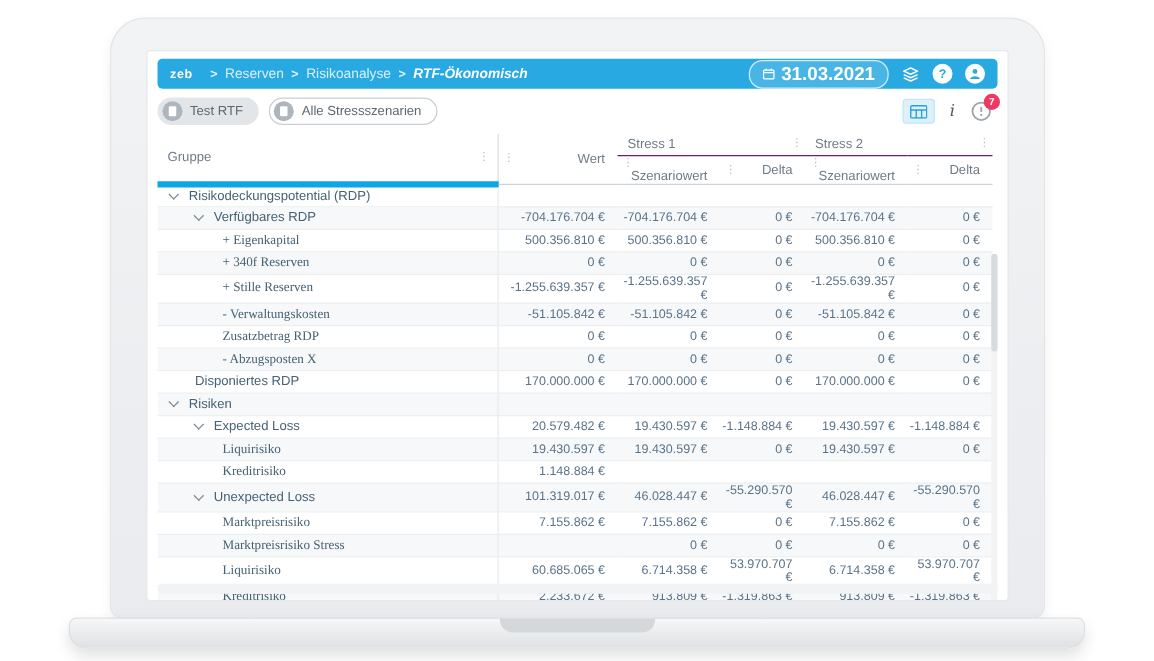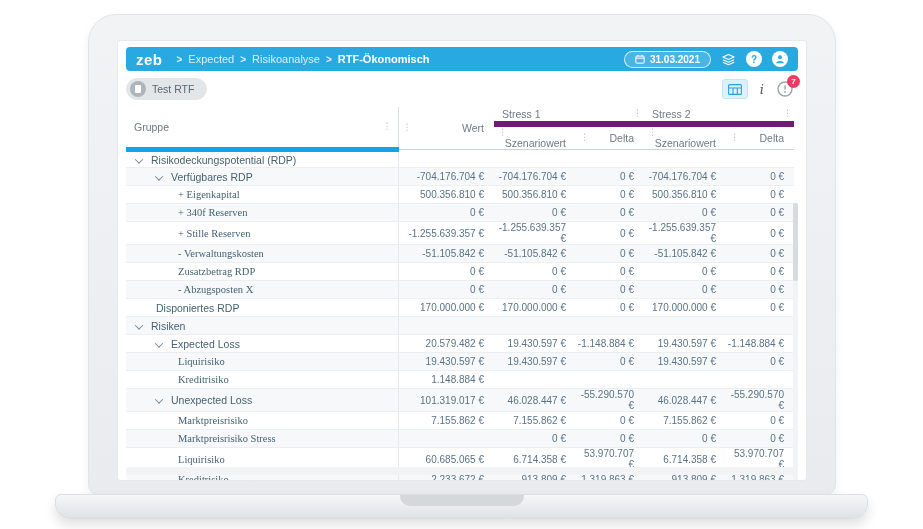--- a/index.html
+++ b/index.html
@@ -15,28 +15,28 @@
           background:linear-gradient(#f6f7f8,#dfe1e4); border:1px solid #dcdee1;
           border-radius:6px 6px 14px 14px; box-shadow:0 6px 12px rgba(0,0,0,.12); }
   .base-notch { position:absolute; left:50%; top:0; transform:translateX(-50%);
           width:124px; height:11px; background:#d5d8db; border-radius:0 0 10px 10px; }
   .screen { position:relative; width:690px; height:441px; background:#ffffff;
             border:1px solid #e6e8ea; border-radius:3px; padding:6px 8px; overflow:hidden; }
 
   
   .appbar { height:24px; background:#29a9e1; border-radius:4px; display:flex; align-items:center;
             padding:0 10px; color:#fff; margin-bottom:6px; }
-  .logo { font-size:15px; font-weight:bold; letter-spacing:.5px; margin-right:8px; }
+  .logo { font-size:10px; font-weight:bold; letter-spacing:.5px; margin-right:8px; }
   .crumb-sep { color:rgba(255,255,255,.85); font-size:10px; margin:0 6px; font-weight:bold; }
   .crumb { font-size:11px; color:rgba(255,255,255,.82); cursor:pointer; }
-  .crumb.active { font-weight:bold; color:#ffffff; }
+  .crumb.active { font-weight:bold; color:#ffffff;font-style:italic; }
   .appbar-right { margin-left:auto; display:flex; align-items:center; gap:10px; }
   .date-pill { display:flex; align-items:center; gap:5px; border:1px solid rgba(255,255,255,.75);
                background:rgba(255,255,255,.15); border-radius:11px; padding:2px 10px;
-               font-size:10px; font-weight:bold; cursor:pointer; }
+               font-size:15px; font-weight:bold; cursor:pointer; }
   .circle-ic { width:16px; height:16px; border-radius:50%; background:#ffffff; color:#29a9e1;
                display:flex; align-items:center; justify-content:center; font-size:10px;
                font-weight:bold; cursor:pointer; }
 
   
   .chips-row { display:flex; align-items:center; gap:8px; height:24px; margin-bottom:6px; }
   .chip { display:flex; align-items:center; gap:6px; height:22px; border-radius:12px;
           padding:0 12px 0 3px; font-size:10.5px; color:#5c6770; background:#e3e6e9;
           border:1px solid #e3e6e9; cursor:pointer; white-space:nowrap; }
   .chip.outlined { background:#ffffff; border:1px solid #c9cfd4; }
@@ -58,21 +58,21 @@
   .table-wrap { position:relative; }
   table { border-collapse:collapse; table-layout:fixed; width:668px; }
   col.c0{width:272px} col.c1{width:96px} col.c2{width:82px} col.c3{width:68px}
   col.c4{width:82px} col.c5{width:68px}
   thead th { font-weight:normal; font-size:10.5px; color:#6f7b86; vertical-align:middle; }
   .hrow1 th { height:17px; }
   .hrow2 th { height:19px; }
   .th-gruppe { text-align:left; padding-left:8px; border-right:1px solid #dadfe3;
                border-bottom:5px solid #0ea5e9; }
   .th-wert   { text-align:right; padding-right:10px; border-bottom:1px solid #ccd2d7; }
-  .th-group  { text-align:left; padding-left:8px; border-bottom:6px solid #701a75; }
+  .th-group  { text-align:left; padding-left:8px; border-bottom:1px solid #701a75; }
   .th-sub    { text-align:right; padding-right:10px; border-bottom:1px solid #ccd2d7; }
   .kebab { color:#b2bac1; font-size:9px; cursor:pointer; }
   .th-gruppe .kebab { float:right; margin-right:6px; }
   .th-wert .kebab, .th-sub .kebab { float:left; margin-left:4px; }
   .th-group .kebab { float:right; margin-right:2px; }
 
   tbody tr { height:18px; cursor:pointer; }
   tbody tr.stripe { background:#f6f8f9; }
   tbody td { border-bottom:1px solid #eceff1; font-size:10px; color:#5a7389; }
   tbody tr.strong-top td { border-top:1px solid #cfd5da; }
@@ -95,21 +95,21 @@
 </head>
 <body>
 
 <div class="stage">
   <div class="laptop">
     <div class="screen">
 
       <div class="appbar">
         <span class="logo">zeb</span>
         <span class="crumb-sep">&gt;</span>
-        <span class="crumb">Expected</span>
+        <span class="crumb">Reserven</span>
         <span class="crumb-sep">&gt;</span>
         <span class="crumb">Risikoanalyse</span>
         <span class="crumb-sep">&gt;</span>
         <span class="crumb active">RTF-Ökonomisch</span>
 
         <div class="appbar-right">
           <div class="date-pill">
             <span style="display:flex">
               <svg width="10" height="10" viewBox="0 0 12 12">
                   <rect x="1" y="2.5" width="10" height="8.5" rx="1" fill="none" stroke="#fff" stroke-width="1.2"></rect>
@@ -137,20 +137,24 @@
               </svg>
           </span>
         </div>
       </div>
 
       <div class="chips-row">
         <div class="chip">
           <span class="chip-ic"></span>
           <span>Test RTF</span>
         </div>
+        <div class="chip outlined">
+          <span class="chip-ic"></span>
+          <span>Alle Stressszenarien</span>
+        </div>
 
         <div class="view-tools">
           <div class="grid-btn">
             <svg width="14" height="11" viewBox="0 0 14 11">
                 <rect x="0.6" y="0.6" width="12.8" height="9.8" rx="1" fill="none" stroke="#2d9fd8" stroke-width="1.1"></rect>
                 <line x1="0.6" y1="4" x2="13.4" y2="4" stroke="#2d9fd8" stroke-width="1.1"></line>
                 <line x1="5" y1="4" x2="5" y2="10.4" stroke="#2d9fd8" stroke-width="1.1"></line>
                 <line x1="9.3" y1="4" x2="9.3" y2="10.4" stroke="#2d9fd8" stroke-width="1.1"></line>
               </svg>
           </div>

